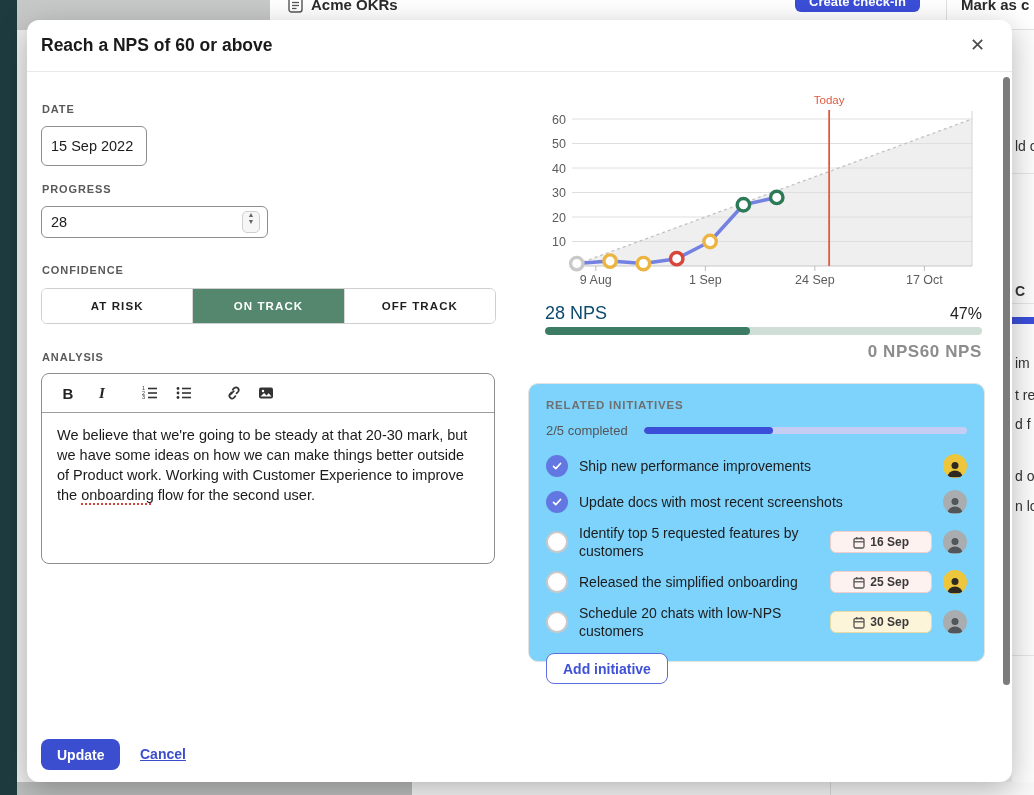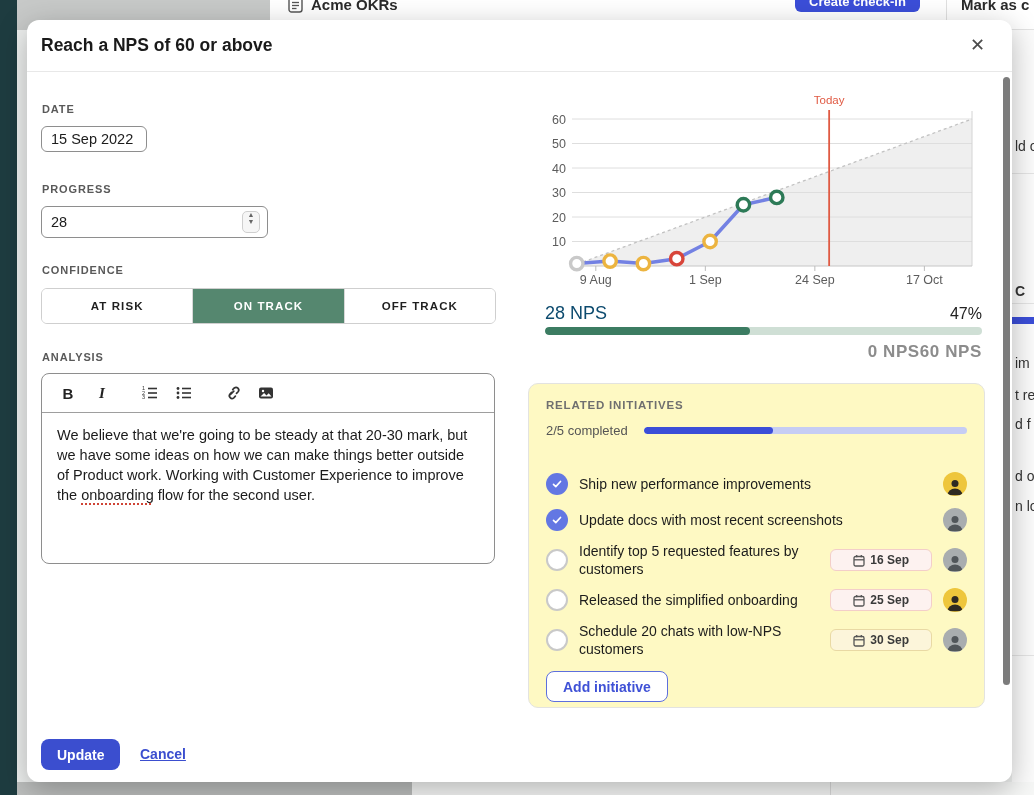--- a/index.html
+++ b/index.html
@@ -25,21 +25,21 @@
 
   
   .modal { position:absolute; left:27px; top:20px; width:985px; height:762px; background:#fff; border-radius:12px; box-shadow:0 8px 30px rgba(0,0,0,.28); }
   .modal-header { position:absolute; left:0; top:0; width:100%; height:52px; border-bottom:1px solid #e8e8e8; }
   .modal-title { position:absolute; left:14px; top:15px; font-size:17.5px; font-weight:600; color:#1a1a1a; }
   .modal-close { position:absolute; right:27px; top:13px; font-size:18px; color:#4c4c4c; cursor:pointer; line-height:1.4; }
   .modal-scrollbar { position:absolute; left:976px; top:57px; width:7px; height:608px; border-radius:4px; background:#7c7c7c; }
 
   .label-caps { position:absolute; font-size:11px; font-weight:700; letter-spacing:.9px; color:#595959; }
 
-  .date-input { position:absolute; left:14px; top:106px; width:106px; height:26px; border:1px solid #8e8e8e; border-radius:6px; font-family:inherit; font-size:14.5px; color:#1c1c1c; padding:0 9px; background:#fff; }
+  .date-input { position:absolute; left:14px; top:106px; width:106px; height:40px; border:1px solid #8e8e8e; border-radius:6px; font-family:inherit; font-size:14.5px; color:#1c1c1c; padding:0 9px; background:#fff; }
   .num-wrap { position:absolute; left:14px; top:186px; width:227px; height:32px; }
   .num-input { width:100%; height:100%; border:1px solid #8e8e8e; border-radius:6px; font-family:inherit; font-size:14.5px; color:#1c1c1c; padding:0 9px; background:#fff; appearance:none; -moz-appearance:textfield; }
   .stepper { position:absolute; right:8px; top:5px; width:18px; height:22px; border:1px solid #cfcfcf; border-radius:5px; background:#f6f6f6; display:flex; flex-direction:column; align-items:center; justify-content:center; line-height:0; cursor:pointer; }
   .stepper span { font-size:7px; color:#666; height:7px; display:block; }
 
   .segmented { position:absolute; left:14px; top:268px; width:455px; height:36px; display:flex; border:1px solid #cfcfcf; border-radius:6px; overflow:hidden; background:#fff; }
   .seg { flex:1; display:flex; align-items:center; justify-content:center; font-size:11.5px; font-weight:700; letter-spacing:1.1px; color:#1f1f1f; background:#fff; border-right:1px solid #d8d8d8; cursor:pointer; }
   .seg:last-child { border-right:none; }
   .seg.selected { background:#55876f; color:#fff; }
 
@@ -61,27 +61,27 @@
   .axis-label { font-size:12.5px; fill:#5c5c5c; font-family:"Liberation Sans", sans-serif; }
   .today-label { font-size:11.5px; font-family:"Liberation Sans", sans-serif; }
 
   .summary-row { position:absolute; left:518px; top:283px; width:437px; display:flex; justify-content:space-between; align-items:baseline; }
   .summary-current { font-size:18px; font-weight:400; color:#0c4a6e; }
   .summary-pct { font-size:16px; color:#222; }
   .nps-bar { position:absolute; left:518px; top:307px; width:437px; height:8px; border-radius:4px; overflow:hidden; }
   .nps-fill { height:100%; border-radius:4px; }
   .nps-range { position:absolute; left:518px; top:322px; width:437px; display:flex; justify-content:flex-end; font-size:17px; font-weight:700; letter-spacing:.6px; color:#8c8c8c; }
 
-  .init-card { position:absolute; left:501px; top:363px; width:457px; height:325px; background:#fef9c3; border:1px solid #e3e3e0; border-radius:10px; padding:15px 17px 14px; }
+  .init-card { position:absolute; left:501px; top:363px; width:457px; height:279px; background:#7dd3fc; border:1px solid #e3e3e0; border-radius:10px; padding:15px 17px 14px; }
   .init-header { font-size:11.5px; font-weight:700; letter-spacing:.8px; color:#6f6f6f; }
   .init-progress-row { display:flex; align-items:center; margin-top:12px; }
   .init-completed { font-size:13px; color:#555; white-space:nowrap; }
   .init-bar { flex:1; height:7px; border-radius:3.5px; margin-left:16px; overflow:hidden; }
   .init-fill { height:100%; border-radius:3.5px; }
-  .init-list { margin-top:32px; display:flex; flex-direction:column; gap:8px; }
+  .init-list { margin-top:14px; display:flex; flex-direction:column; gap:8px; }
   .init-row { display:flex; align-items:center; gap:11px; min-height:28px; }
   .init-check { width:22px; height:22px; border-radius:50%; flex:0 0 22px; display:flex; align-items:center; justify-content:center; cursor:pointer; }
   .init-check.checked { background:#6377e3; }
   .init-check.unchecked { background:#fff; border:2px solid #c9c9c9; }
   .init-check svg { width:14px; height:14px; }
   .init-label { flex:1; font-size:14px; line-height:18px; color:#1c1c1c; padding-right:6px; }
   .due-badge { display:inline-flex; align-items:center; gap:5px; height:22px; padding:0 22px; border-radius:6px; font-size:12px; font-weight:600; color:#3a3a3a; white-space:nowrap; }
   .badge-pink { background:#fdf2f0; border:1px solid #f3cec9; }
   .badge-yellow { background:#fcf5da; border:1px solid #e9d9a4; }
   .avatar { width:24px; height:24px; border-radius:50%; flex:0 0 24px; overflow:hidden; display:flex; align-items:flex-end; justify-content:center; }

